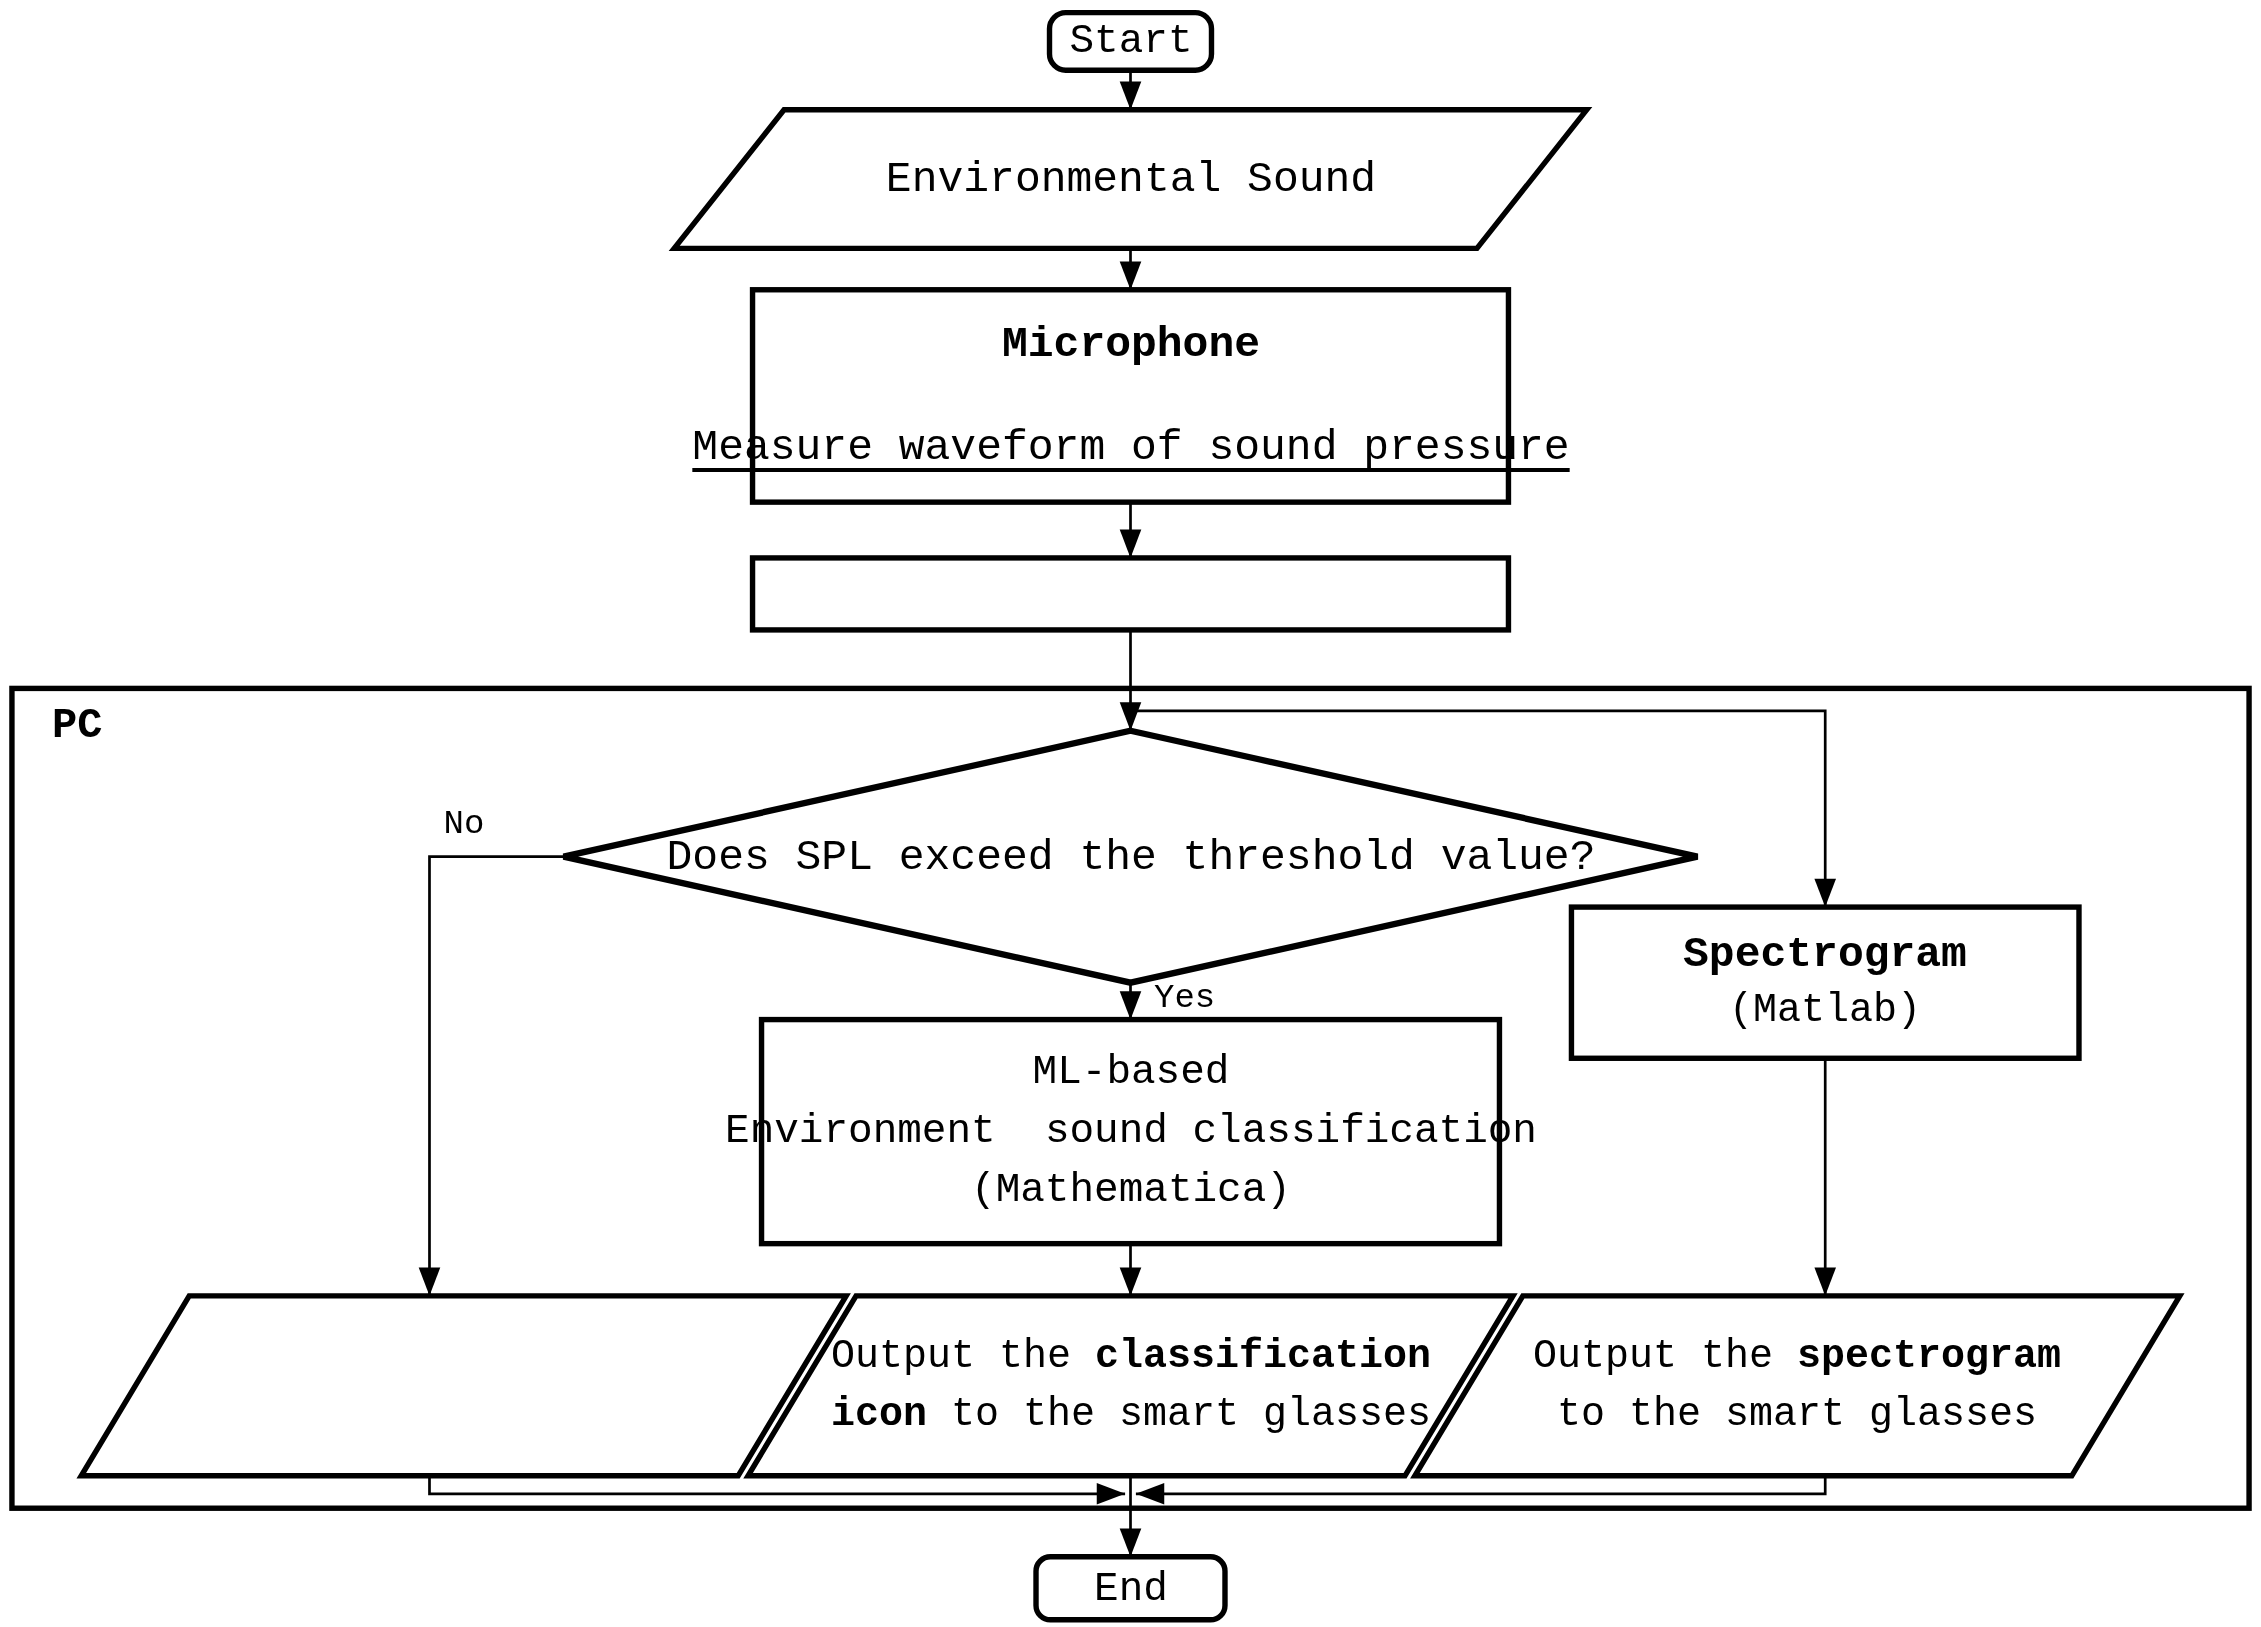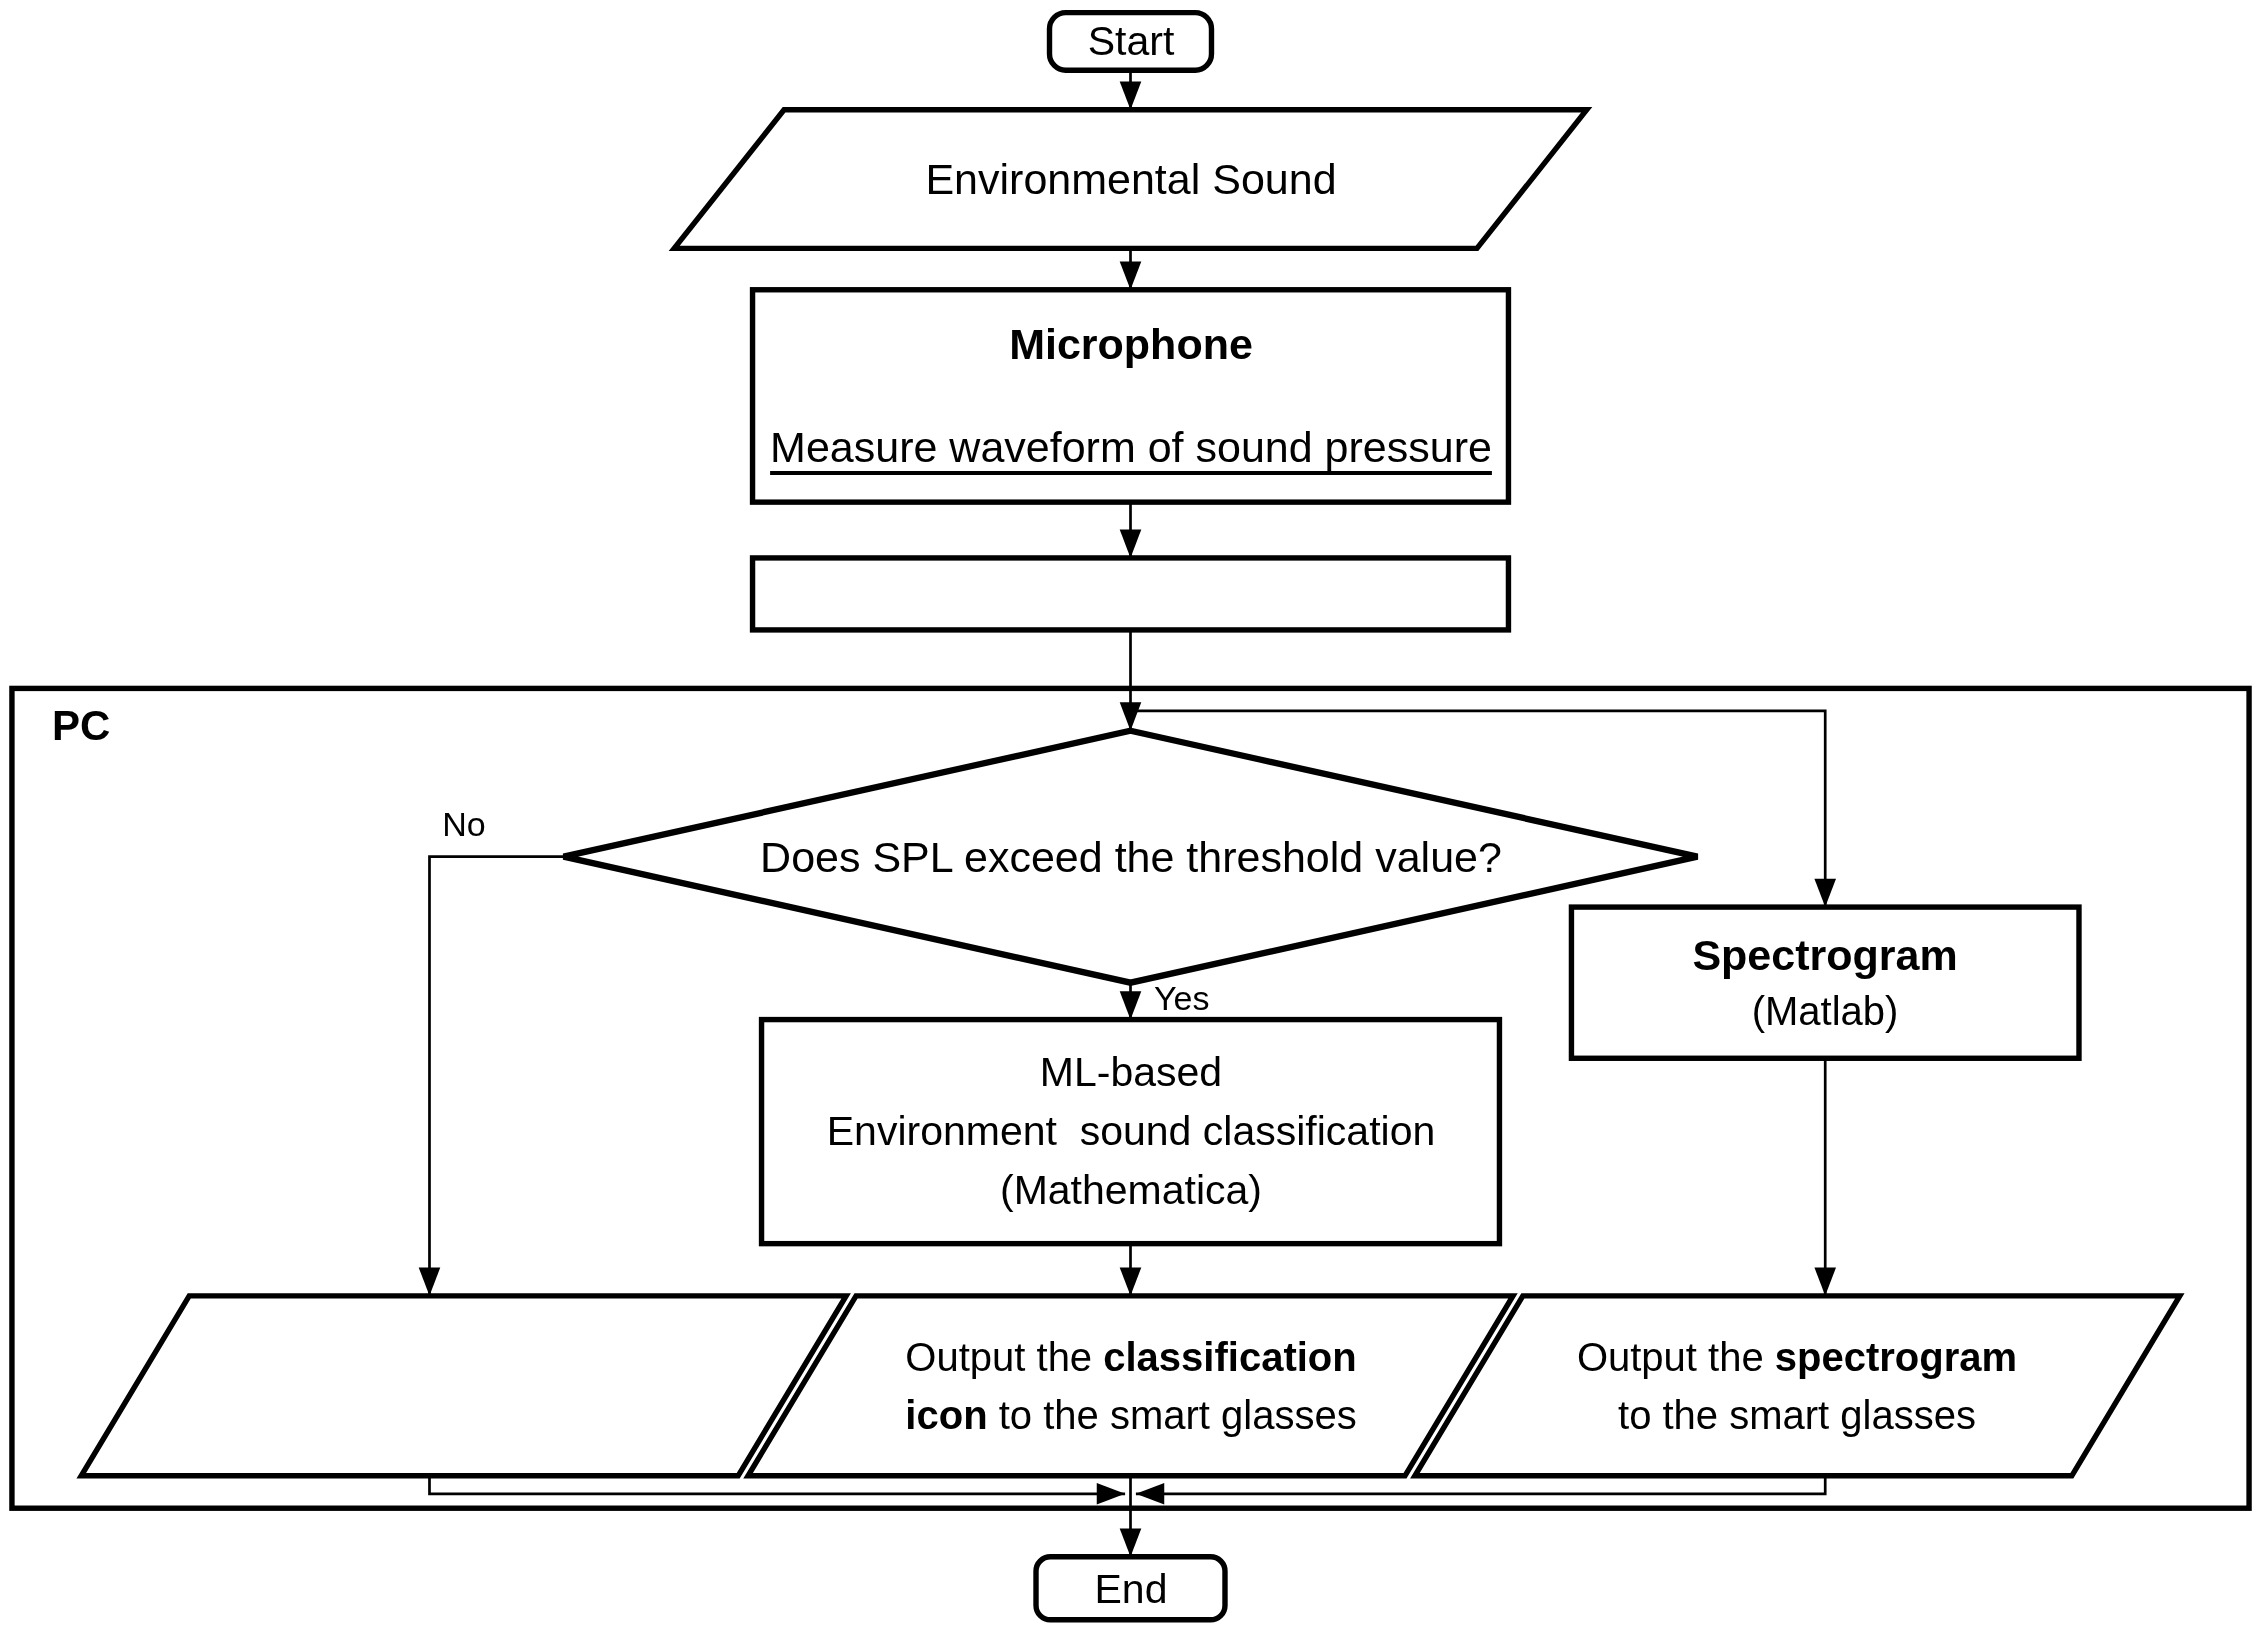--- a/index.html
+++ b/index.html
@@ -1,20 +1,20 @@
 <!DOCTYPE html>
 <html style="font-size:14.4px"><head>
 <meta charset="utf-8">
 <style>
   html,body{margin:0;padding:0;background:#ffffff;}
   .canvas{
     position:relative;
     width:2261px;height:1627px;
     background:#ffffff;
-    font-family:Liberation Sans, sans-serif;
+    font-family:Liberation Mono, monospace;
     color:#000;
     overflow:hidden;
   }
   .layer{position:absolute;left:0;top:0;}
   .txt{
     position:absolute;
     transform:translate(-50%,-50%);
     text-align:center;
     white-space:nowrap;
     z-index:2;

